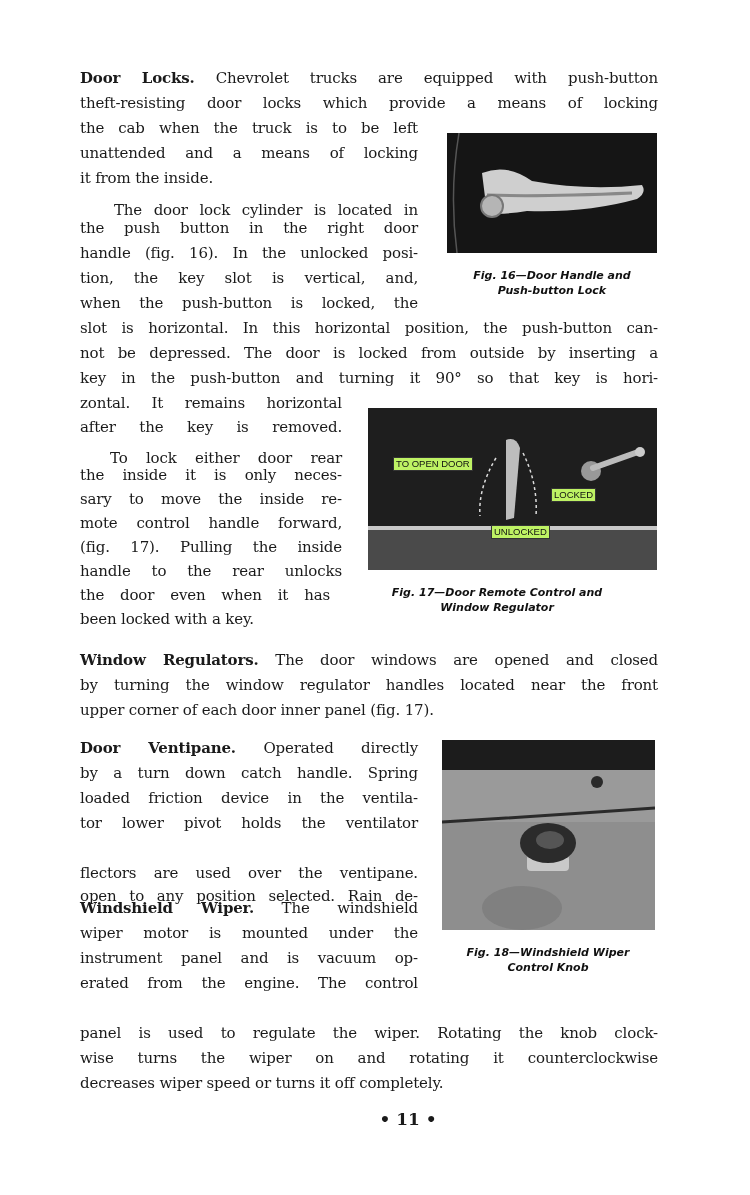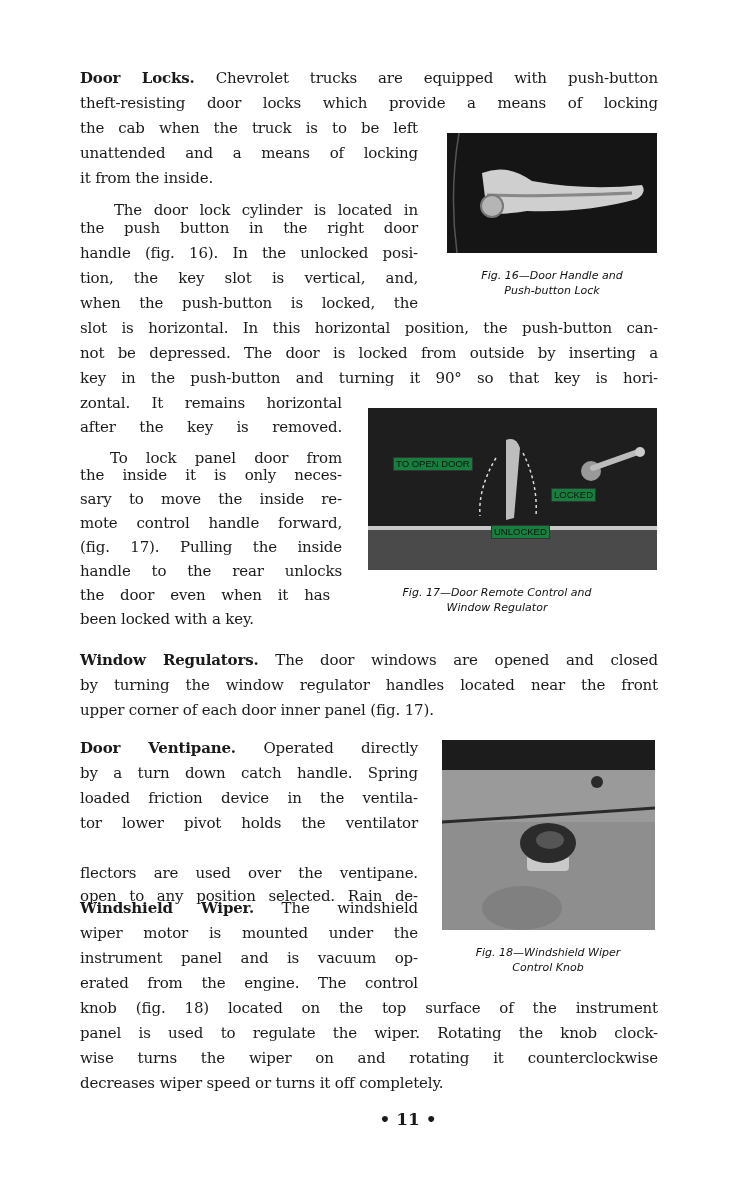--- a/index.html
+++ b/index.html
@@ -8,23 +8,23 @@
     font-family: "DejaVu Serif", "Liberation Serif", serif; }
   .line { position: absolute; left: 80px; font-size: 15px; line-height: 24px; white-space: nowrap;
     letter-spacing: -0.15px; }
   .full { width: 578px; text-align: justify; text-align-last: justify; }
   .narrow { width: 338px; text-align: justify; text-align-last: justify; }
   .narrow2 { width: 262px; text-align: justify; text-align-last: justify; }
   .last { text-align-last: left; }
   .ind { padding-left: 34px; box-sizing: border-box; margin-top: 7px; }
   b.h { font-weight: bold; }
   .fig { position: absolute; background: #1b1b1b; overflow: hidden; }
-  .cap { position: absolute; font-family: "DejaVu Sans", "Liberation Sans", sans-serif; font-weight: normal;
+  .cap { position: absolute; font-family: "DejaVu Sans", "Liberation Sans", sans-serif; font-weight: bold;
     font-style: italic; font-size: 11px; line-height: 15px; text-align: center; color: #111; }
-  .lbl { position: absolute; background: #15803d; color: #111; font-family: "Liberation Sans", sans-serif;
+  .lbl { position: absolute; background: #bef264; color: #111; font-family: "Liberation Sans", sans-serif;
     font-size: 9.5px; padding: 0 2px; line-height: 12px; border: 1px solid #333; }
   .pageno { position: absolute; left: 0; width: 750px; top: 1109px; text-align: center; font-size: 17px;
     font-weight: bold; margin-left: 33px; }
 </style>
 </head>
 <body>
 
 <div class="page">
 
   <div class="line full" style="top:66px"><b class="h">Door Locks.</b><span> Chevrolet trucks are equipped with push-button</span></div>
@@ -35,21 +35,21 @@
   <div class="line narrow ind" style="top:191px">The door lock cylinder is located in</div>
   <div class="line narrow" style="top:216px">the push button in the right door</div>
   <div class="line narrow" style="top:241px">handle (fig. 16). In the unlocked posi-</div>
   <div class="line narrow" style="top:266px">tion, the key slot is vertical, and,</div>
   <div class="line narrow" style="top:291px">when the push-button is locked, the</div>
   <div class="line full" style="top:316px">slot is horizontal. In this horizontal position, the push-button can-</div>
   <div class="line full" style="top:341px">not be depressed. The door is locked from outside by inserting a</div>
   <div class="line full" style="top:366px">key in the push-button and turning it 90° so that key is hori-</div>
   <div class="line narrow2" style="top:391px">zontal. It remains horizontal</div>
   <div class="line narrow2" style="top:415px">after the key is removed.</div>
-  <div class="line narrow2 ind" style="top:439px;padding-left:30px">To lock panel door from</div>
+  <div class="line narrow2 ind" style="top:439px;padding-left:30px">To lock either door rear</div>
   <div class="line narrow2" style="top:463px">the inside it is only neces-</div>
   <div class="line narrow2" style="top:487px">sary to move the inside re-</div>
   <div class="line narrow2" style="top:511px">mote control handle forward,</div>
   <div class="line narrow2" style="top:535px">(fig. 17). Pulling the inside</div>
   <div class="line narrow2" style="top:559px">handle to the rear unlocks</div>
   <div class="line narrow2" style="top:583px;width:250px">the door even when it has</div>
   <div class="line" style="top:607px">been locked with a key.</div>
 
   <div class="fig" style="left:447px;top:133px;width:210px;height:120px;background:#151515">
     <svg width="210" height="120" viewBox="0 0 210 120">
@@ -92,21 +92,20 @@
   <div class="line narrow" style="top:761px">by a turn down catch handle. Spring</div>
   <div class="line narrow" style="top:786px">loaded friction device in the ventila-</div>
   <div class="line narrow" style="top:811px">tor lower pivot holds the ventilator</div>
   <div class="line narrow" style="top:884px">open to any position selected. Rain de-</div>
   <div class="line narrow" style="top:861px">flectors are used over the ventipane.</div>
 
   <div class="line narrow" style="top:896px"><b class="h">Windshield Wiper.</b><span> The windshield</span></div>
   <div class="line narrow" style="top:921px">wiper motor is mounted under the</div>
   <div class="line narrow" style="top:946px">instrument panel and is vacuum op-</div>
   <div class="line narrow" style="top:971px">erated from the engine. The control</div>
-  <div class="line full" style="top:996px">knob (fig. 18) located on the top surface of the instrument</div>
   <div class="line full" style="top:1021px">panel is used to regulate the wiper. Rotating the knob clock-</div>
   <div class="line full" style="top:1046px">wise turns the wiper on and rotating it counterclockwise</div>
   <div class="line" style="top:1071px">decreases wiper speed or turns it off completely.</div>
 
   <div class="fig" style="left:442px;top:740px;width:213px;height:190px;background:#8e8e8e">
     <svg width="213" height="190" viewBox="0 0 213 190">
       <rect x="0" y="0" width="213" height="30" fill="#1c1c1c"></rect>
       <rect x="0" y="30" width="213" height="52" fill="#9a9a9a"></rect>
       <path d="M0 82 Q100 76 213 68" stroke="#2a2a2a" stroke-width="3" fill="none"></path>
       <circle cx="155" cy="42" r="6" fill="#2a2a2a"></circle>

